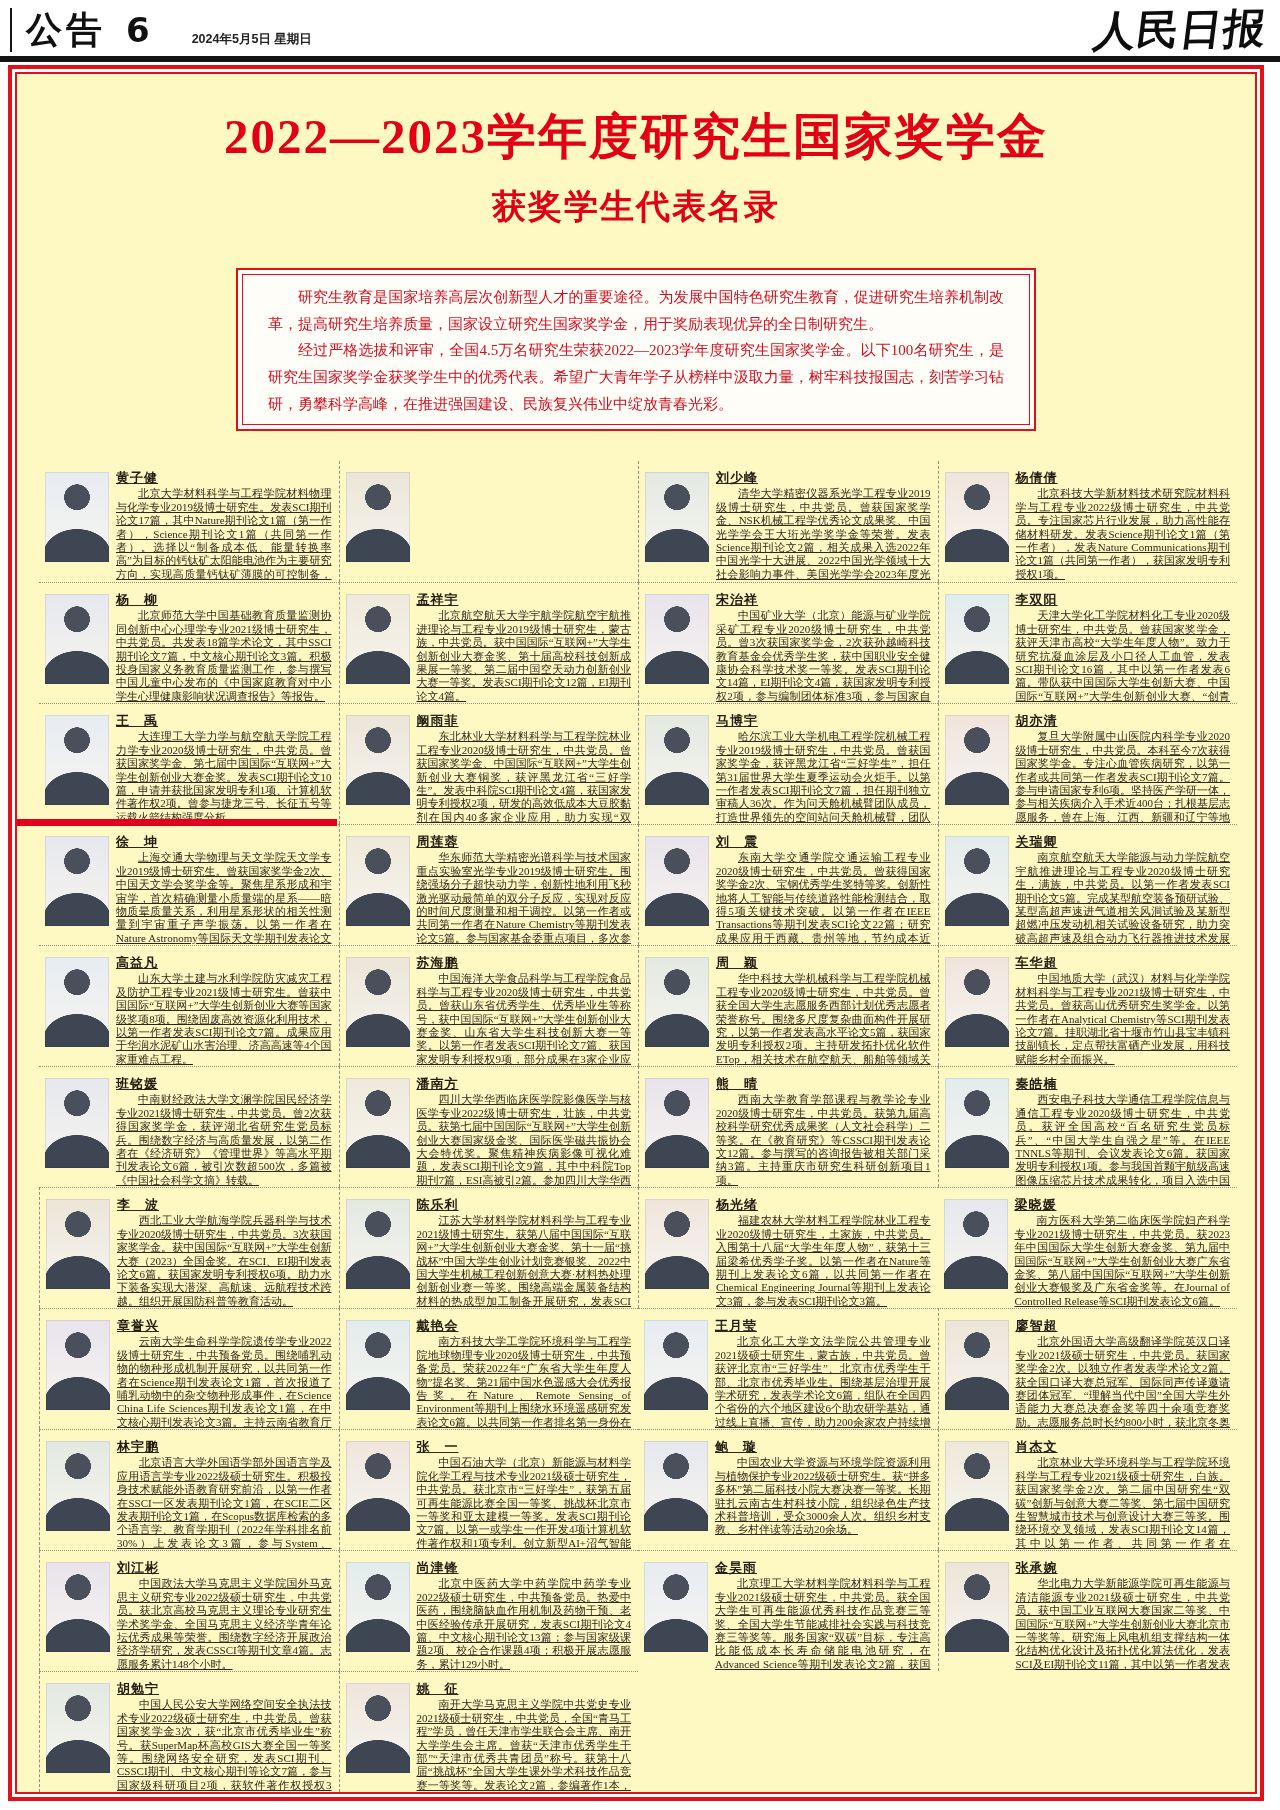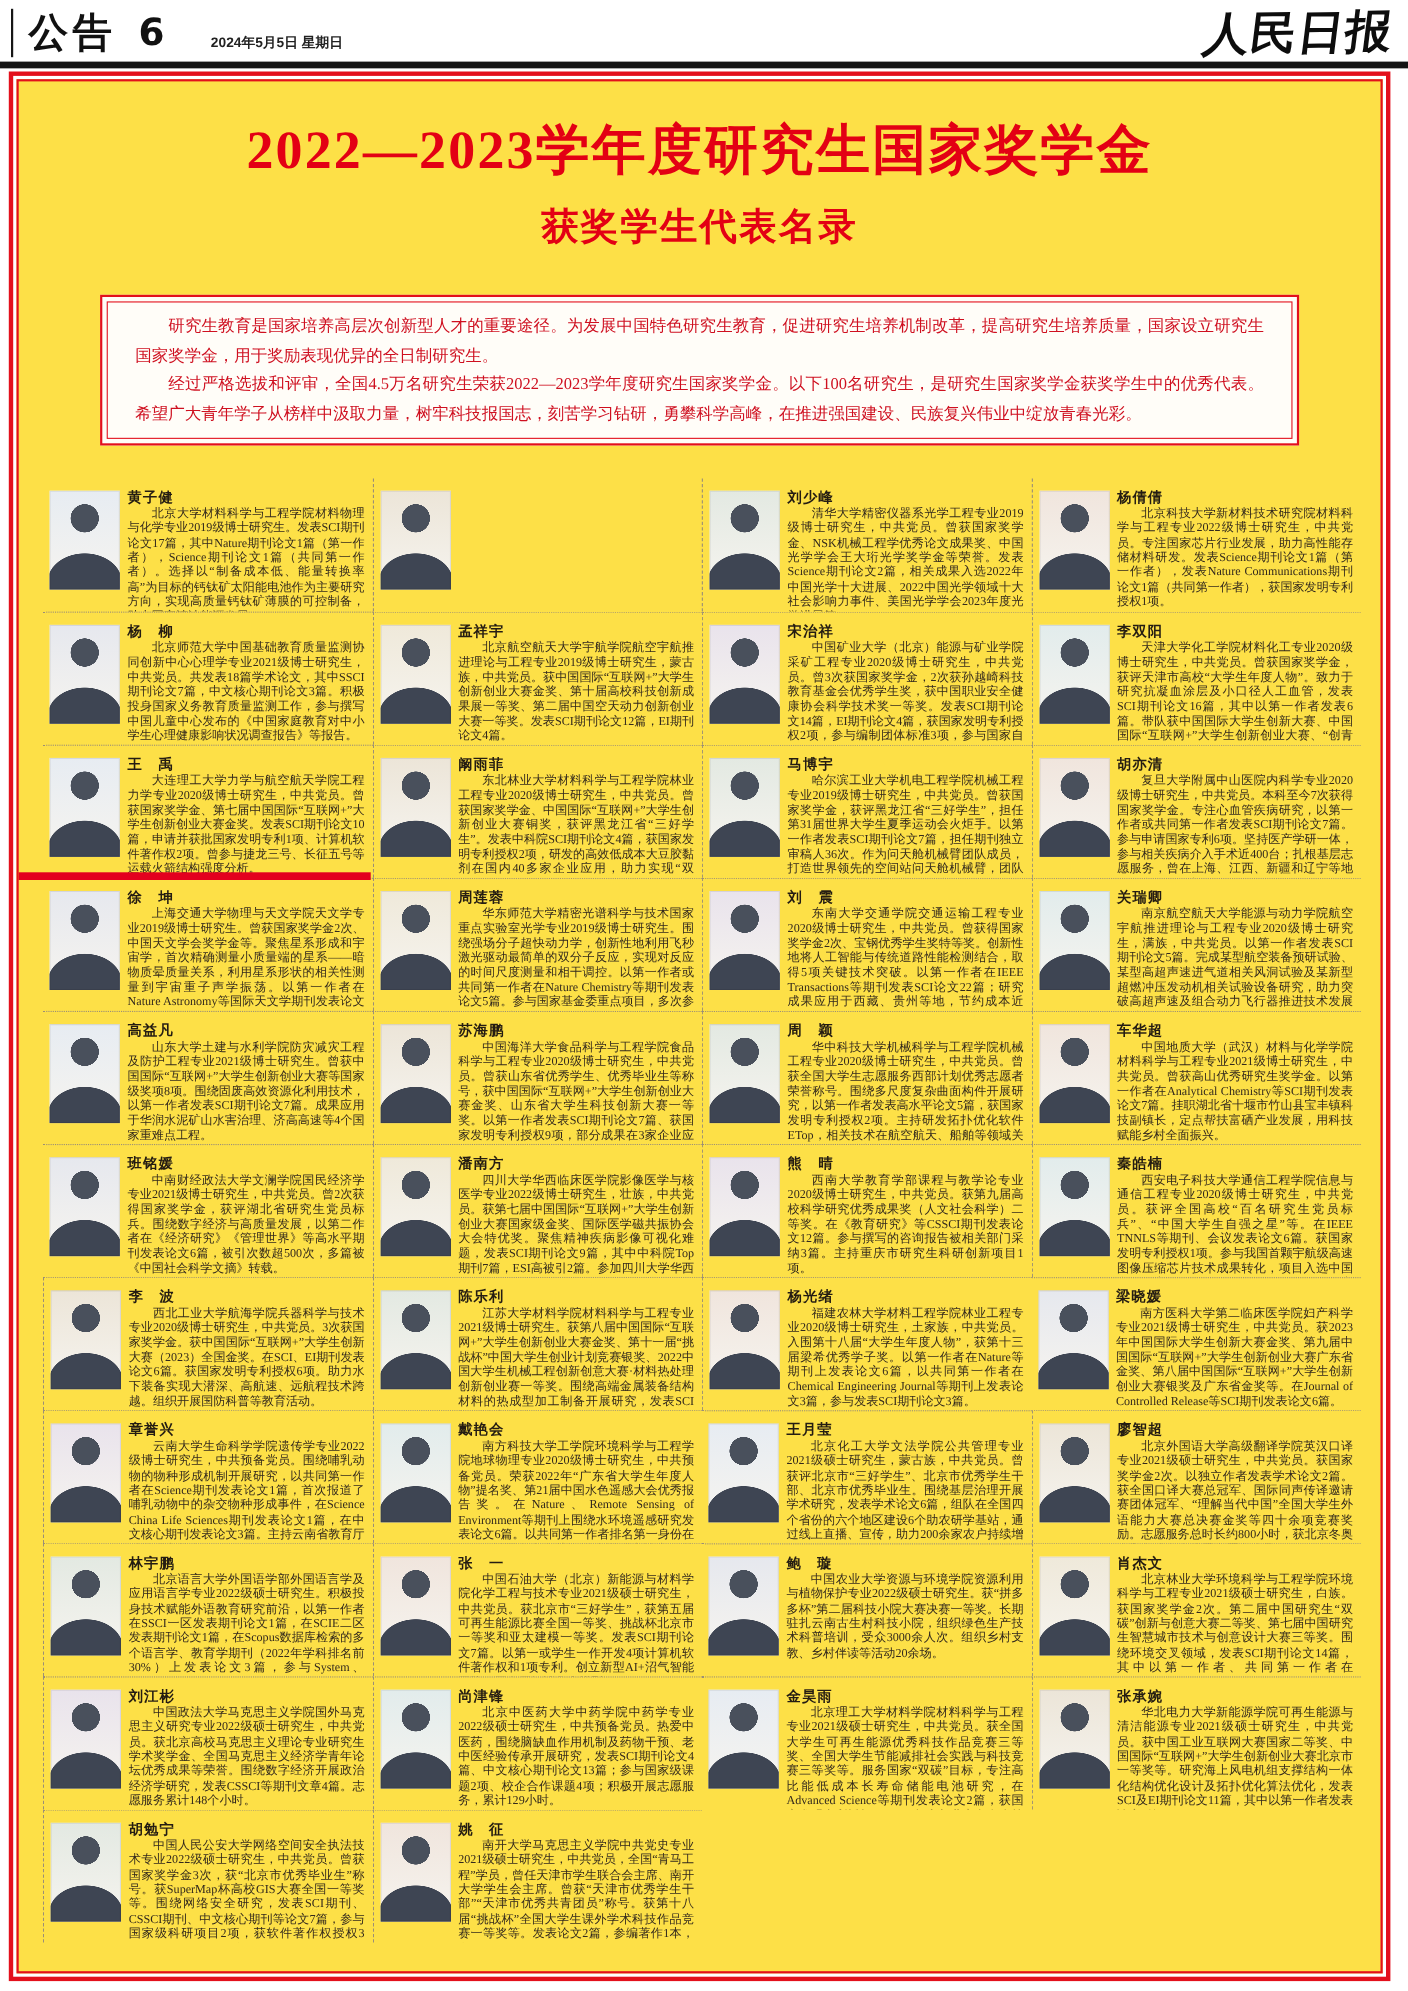--- a/index.html
+++ b/index.html
@@ -10,34 +10,34 @@
   .header-left{position:absolute;left:10px;top:2px;display:flex;align-items:flex-end;gap:14px;}
   .section-rule{display:inline-block;width:2px;height:44px;background:#161616;}
   .section-label{font-family:"Liberation Sans",sans-serif;font-weight:700;font-size:36px;line-height:44px;letter-spacing:4px;color:#111;}
   .page-number{font-family:"DejaVu Sans",sans-serif;font-weight:700;font-size:34px;line-height:44px;color:#111;margin-left:6px;}
   .page-date{font-family:"Liberation Sans",sans-serif;font-weight:700;font-size:12.5px;color:#222;margin:0 0 4px 28px;}
   .masthead{position:absolute;right:14px;top:0;font-family:"DejaVu Serif",serif;font-weight:900;font-size:42px;line-height:48px;color:#0d0d0d;transform:skewX(-8deg) rotate(-1deg);letter-spacing:1px;}
   .top-rule{position:absolute;top:56px;left:0;width:1280px;height:5px;background:#141414;border-bottom:1px solid #141414;}
 
   
   .frame{position:absolute;top:65px;left:8px;width:1256px;height:1736px;border:4px solid #e3101c;box-sizing:border-box;background:#fff;}
-  .frame-inner{position:absolute;inset:3px;border:2px solid #e3101c;background:#fde047;overflow:hidden;}
+  .frame-inner{position:absolute;inset:3px;border:2px solid #e3101c;background:#fef9c3;overflow:hidden;}
 
   
   .title{margin-top:32px;text-align:center;color:#e30014;font-weight:700;letter-spacing:2px;}
   .title .t1{font-size:49px;line-height:62px;}
   .title .t2{font-size:34px;line-height:62px;margin-top:8px;}
 
   
-  .intro-box{width:1090px;margin:30px auto 0;border:2px solid #e3101c;outline:1px solid #e3101c;outline-offset:-7px;background:#fffdf8;padding:14px 30px 12px;box-sizing:border-box;}
+  .intro-box{width:800px;margin:30px auto 0;border:2px solid #e3101c;outline:1px solid #e3101c;outline-offset:-7px;background:#fffdf8;padding:14px 30px 12px;box-sizing:border-box;}
   .intro-box p{margin:0;color:#cf1020;font-size:15px;line-height:1.78;text-align:justify;text-indent:2em;font-weight:500;}
 
   
   .grid{position:relative;margin:30px 18px 0 22px;display:grid;grid-template-columns:repeat(4,1fr);grid-auto-rows:121px;}
-  .cell{box-sizing:border-box;overflow:hidden;padding:9px 7px 2px 6px;display:flex;gap:7px;border-top:1px dotted #9b8e76;}
+  .cell{box-sizing:border-box;overflow:hidden;padding:9px 7px 2px 6px;display:flex;gap:7px;border-top:1px dotted #9b8e76;text-decoration:underline;}
   .cell.first-row{border-top:none;}
   .cell.not-first-col{border-left:1px dashed #9b8e76;}
   .photo{width:64px;height:90px;flex:none;margin-top:2px;
     background-image:
       radial-gradient(circle 13px at 50% 28%, #49505c 98%, transparent 100%),
       radial-gradient(ellipse 34px 26px at 50% 92%, #3e4553 98%, transparent 100%),
       linear-gradient(var(--bg,#e7ebf0), #f6f4ef);
     box-shadow:0 0 0 1px rgba(0,0,0,.08) inset;}
   .txt{flex:1;min-width:0;}
   .name{font-family:"Liberation Sans",sans-serif;font-weight:700;font-size:13px;line-height:15px;color:#241c12;margin-bottom:2px;letter-spacing:1px;}

